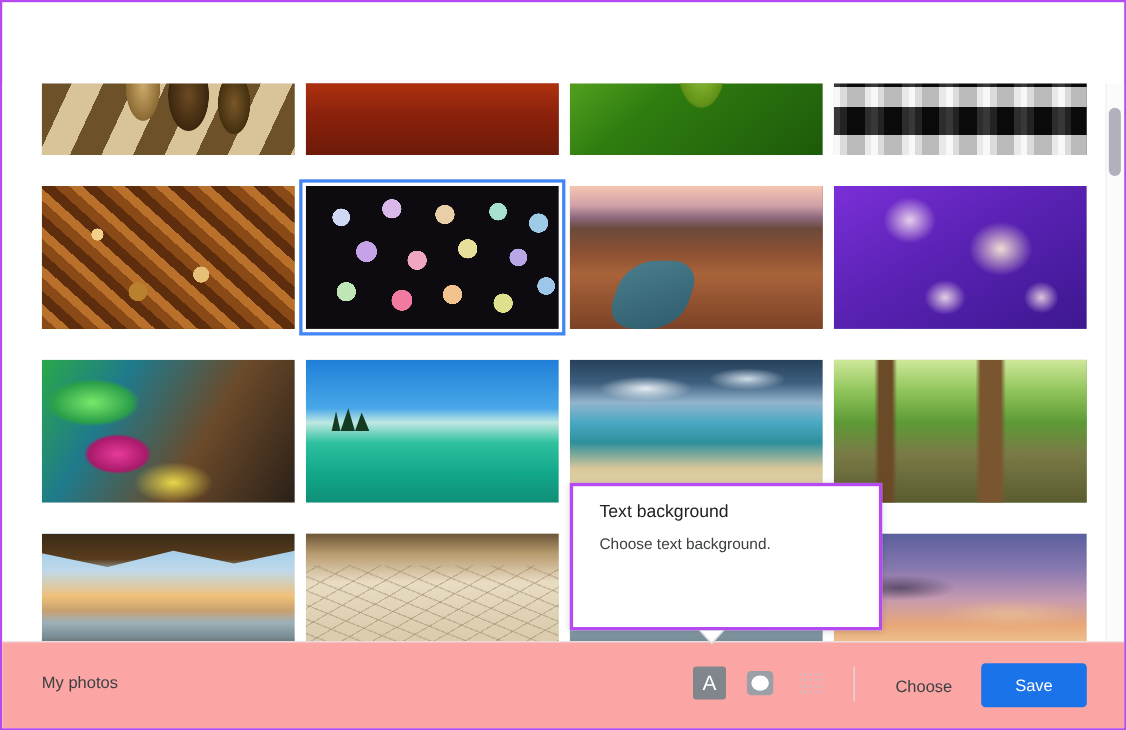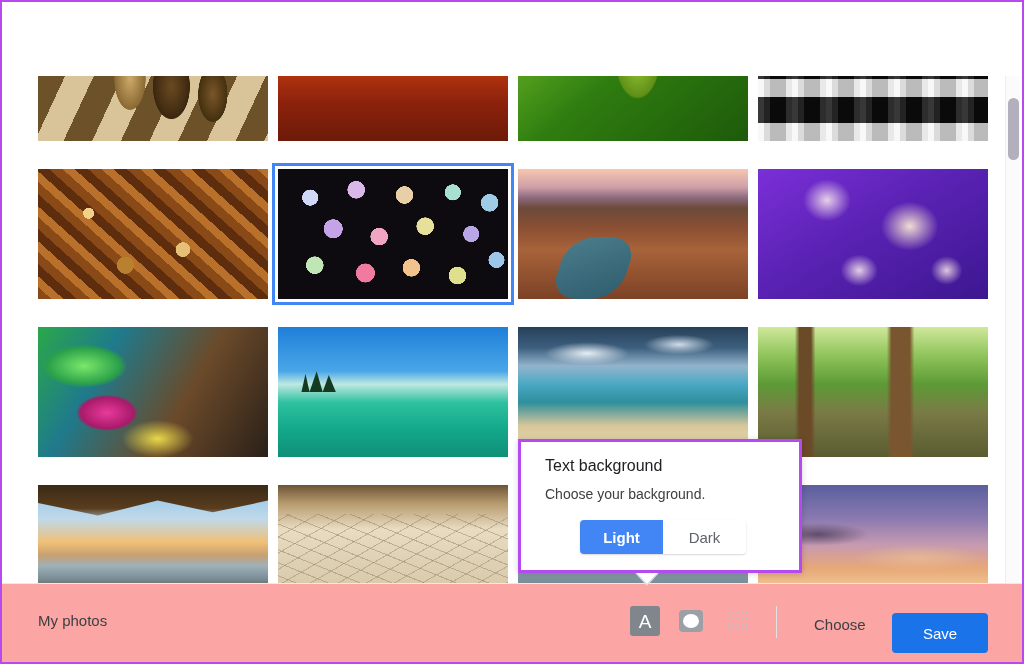--- a/index.html
+++ b/index.html
@@ -388,21 +388,21 @@
     top: 26px;
     font-size: 15px;
     color: #3c4043;
     padding: 6px 12px;
     cursor: pointer;
     border-radius: 4px;
   }
   .save-btn {
     position: absolute;
     left: 890px;
-    top: 29px;
+    top: 19px;
     width: 96px;
     height: 40px;
     background: #1a73e8;
     color: #ffffff;
     font-size: 15px;
     border: none;
     border-radius: 4px;
     cursor: pointer;
     font-family: "Liberation Sans", sans-serif;
     text-align: center;
@@ -570,25 +570,21 @@
       </div>
     </div>
 
     <div class="footer-sep"></div>
     <div class="cancel-btn">Choose</div>
     <button class="save-btn">Save</button>
   </div>
 
   <div class="popup">
     <div class="popup-title">Text background</div>
-    <div class="popup-desc">Choose your background.</div>
-    <div class="toggle-group">
-      <div class="toggle-btn selected">Light</div>
-      <div class="toggle-btn">Dark</div>
-    </div>
+    <div class="popup-desc">Choose text background.</div>
   </div>
   <div class="popup-arrow">
     <svg width="24" height="14" viewBox="0 0 24 14">
       <path d="M1 0 L12 12 L23 0" fill="#ffffff" stroke="#d8dade" stroke-width="1.4"></path>
     </svg>
   </div>
 
 </div>
 
 </body></html>

